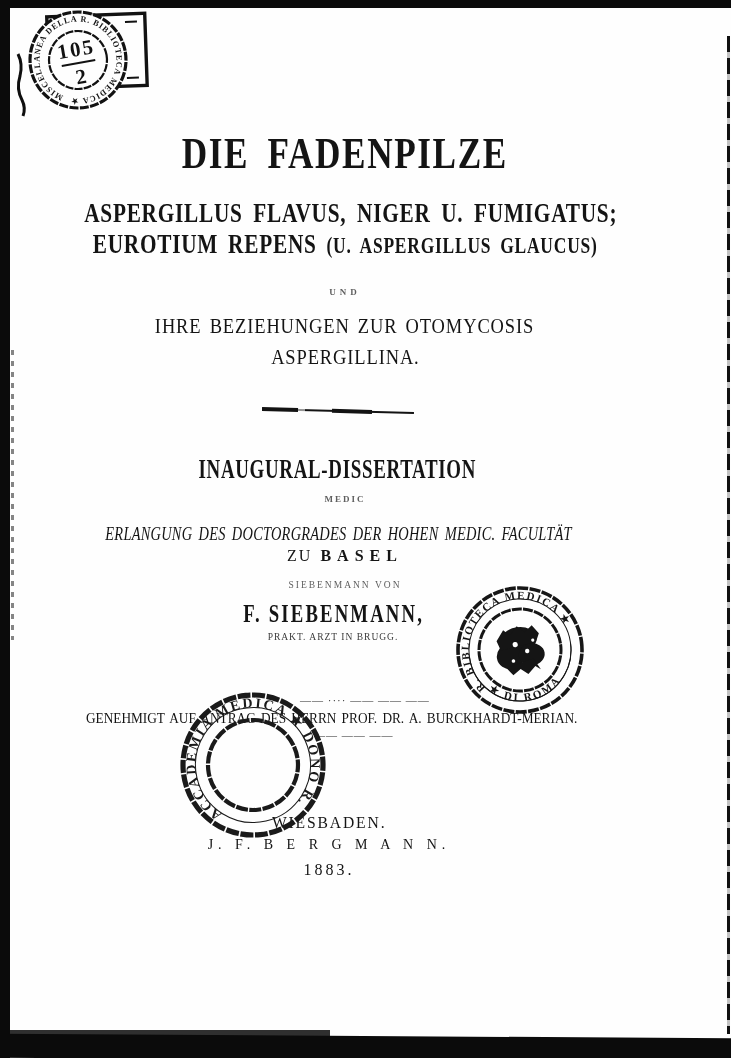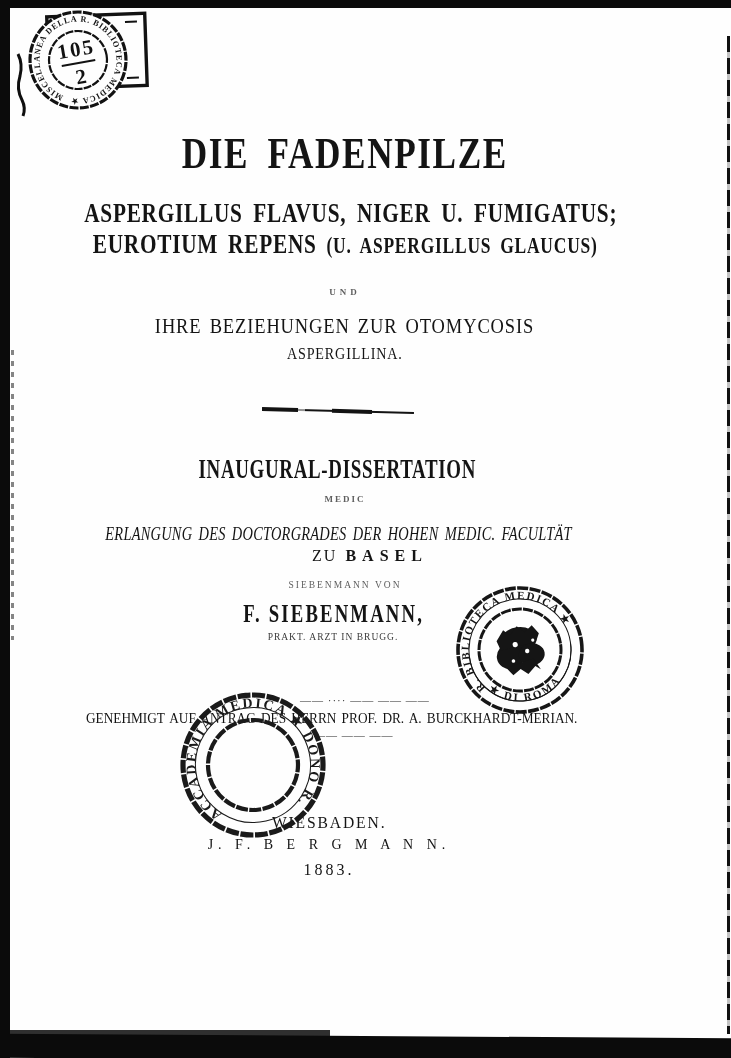--- a/index.html
+++ b/index.html
@@ -26,33 +26,33 @@
   .t-title .cx{transform:scaleX(.80);letter-spacing:2px;word-spacing:10px;}
   .t-sub1{top:197px;font-size:28px;font-weight:bold;}
   .t-sub1 .cx{transform:scaleX(.76);letter-spacing:1px;word-spacing:6px;}
   .t-sub2{top:228px;font-size:28px;font-weight:bold;}
   .t-sub2 .cx{transform:scaleX(.76);letter-spacing:1px;word-spacing:5px;}
   .t-sub2 .paren{font-size:23px;}
   .faint{color:#5f5f5f;}
   .t-und{top:287px;font-size:9px;letter-spacing:4px;font-weight:bold;}
   .t-rel1{top:314px;font-size:21px;text-decoration:underline;}
   .t-rel1 .cx,.t-rel2 .cx{transform:scaleX(.88);letter-spacing:1px;word-spacing:3px;}
-  .t-rel2{top:345px;font-size:16px;}
+  .t-rel2{top:345px;font-size:21px;}
 
   .rule{position:absolute;left:262px;top:410px;width:152px;height:2px;transform:rotate(1.6deg);
     background:linear-gradient(90deg,#131313 0 20%,rgba(19,19,19,.45) 20% 28%,#131313 28% 52%,rgba(19,19,19,.4) 52% 60%,#131313 60% 100%);}
   .rule::after{content:"";position:absolute;left:0;top:-1px;width:36px;height:4px;background:#131313;}
   .rule::before{content:"";position:absolute;left:70px;top:-1px;width:40px;height:4px;background:#131313;}
 
   .d-heading{top:454px;font-size:27px;font-weight:bold;}
   .d-heading .cx{transform:scaleX(.70);letter-spacing:1px;position:relative;left:-8px;}
   .d-behufs{top:494px;font-size:9px;letter-spacing:2px;font-weight:bold;}
   .d-degree{top:524px;font-size:18px;font-style:italic;}
   .d-degree .cx{transform:scaleX(.80);word-spacing:3px;letter-spacing:.3px;position:relative;left:-6px;}
-  .d-place{top:547px;font-size:16px;letter-spacing:2px;padding-left:25px;}
+  .d-place{top:547px;font-size:16px;letter-spacing:2px;}
   .d-place .place-name{font-weight:bold;letter-spacing:6px;margin-left:8px;}
   .d-presby{top:580px;font-size:9.5px;letter-spacing:2px;}
   .d-author{top:599px;font-size:26px;font-weight:bold;}
   .d-author .cx{transform:scaleX(.72);letter-spacing:3px;position:relative;left:-11px;}
   .d-authdesc{top:632px;font-size:9.5px;letter-spacing:1px;color:#3a3a3a;position:relative;left:-12px;}
   .d-approval{top:711px;font-size:14px;z-index:1;}
   .d-approval .cx{transform:scaleX(.95);word-spacing:2px;position:relative;left:-13px;}
 
   .dashes{position:absolute;font-size:11px;letter-spacing:1px;color:#2c2c2c;white-space:nowrap;z-index:1;}
   .dash-top{left:300px;top:694px;}

